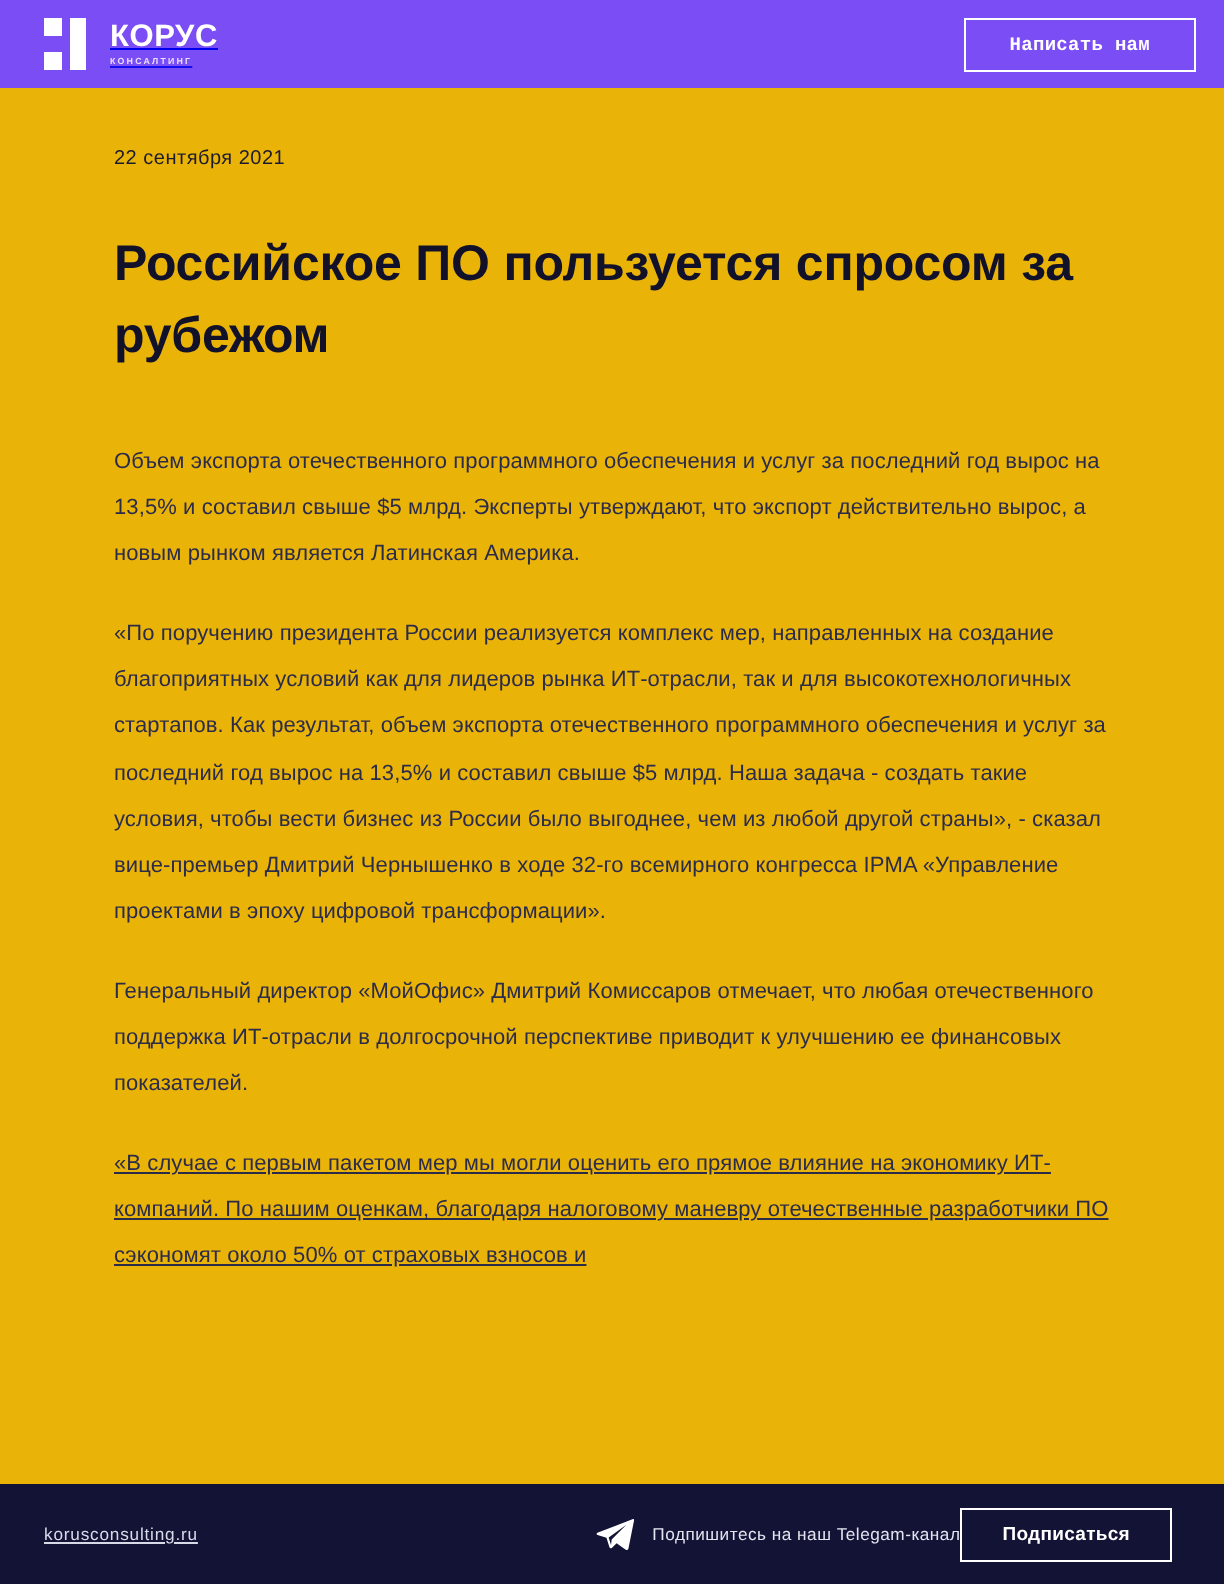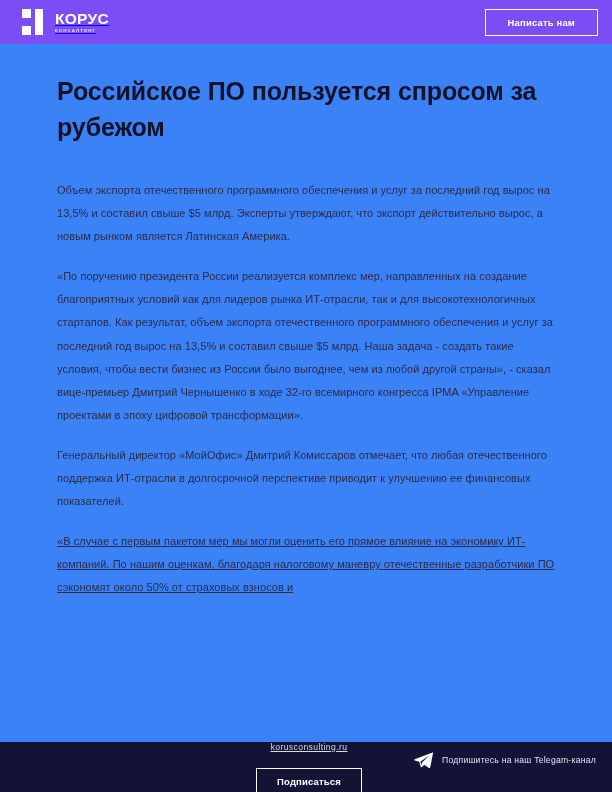--- a/index.html
+++ b/index.html
@@ -16,21 +16,21 @@
     overflow: hidden;
     position: relative;
   }
 
   .page {
     width: 612px;
     height: 792px;
     position: relative;
     display: flex;
     flex-direction: column;
-    background: #3b82f6;
+    background: #eab308;
   }
 
   
   .site-header {
     height: 44px;
     background: #7a4df5;
     display: flex;
     align-items: center;
     justify-content: space-between;
     padding: 0 14px 0 22px;
@@ -93,21 +93,21 @@
     font-weight: 700;
     letter-spacing: 1.1px;
     margin-top: 2.5px;
     opacity: 0.82;
   }
 
   .header-cta {
     border: 1px solid #ffffff;
     background: transparent;
     color: #ffffff;
-    font-family: Liberation Sans, sans-serif;
+    font-family: Liberation Mono, monospace;
     font-size: 9.5px;
     font-weight: 700;
     letter-spacing: 0.15px;
     padding: 7px 22px;
     cursor: pointer;
     white-space: nowrap;
   }
 
   
   .article {
@@ -150,23 +150,22 @@
   
   .site-footer {
     position: absolute;
     left: 0;
     right: 0;
     bottom: 0;
     height: 50px;
     background: #131336;
     display: flex;
     align-items: center;
-    padding: 0 16px 0 22px;
+    padding: 0 26px 0 22px;
     box-sizing: border-box;
-    flex-direction: column;
   }
 
   .footer-site {
     color: #d9dae8;
     font-size: 8.6px;
     letter-spacing: 0.4px;
     flex: 0 0 auto;
   }
 
   .footer-telegram {
@@ -218,20 +217,21 @@
       </span>
       <span class="brand-text">
         <span class="brand-name">КОРУС</span>
         <span class="brand-sub">КОНСАЛТИНГ</span>
       </span>
     </a>
     <button class="header-cta" type="button">Написать нам</button>
   </header>
 
   <main class="article">
+    <div class="article-date">22 сентября 2021</div>
     <h1 class="article-title">Российское ПО пользуется спросом за рубежом</h1>
     <div class="article-body">
       <p>Объем экспорта отечественного программного обеспечения и услуг за последний год вырос на 13,5% и составил свыше $5 млрд. Эксперты утверждают, что экспорт действительно вырос, а новым рынком является Латинская Америка.</p>
       <p>«По поручению президента России реализуется комплекс мер, направленных на создание благоприятных условий как для лидеров рынка ИТ-отрасли, так и для высокотехнологичных стартапов. Как результат, объем экспорта отечественного программного обеспечения и услуг за последний год вырос на 13,5% и составил свыше $5 млрд. Наша задача - создать такие условия, чтобы вести бизнес из России было выгоднее, чем из любой другой страны», - сказал вице-премьер Дмитрий Чернышенко в ходе 32-го всемирного конгресса IPMA «Управление проектами в эпоху цифровой трансформации».</p>
       <p>Генеральный директор «МойОфис» Дмитрий Комиссаров отмечает, что любая отечественного поддержка ИТ-отрасли в долгосрочной перспективе приводит к улучшению ее финансовых показателей.</p>
       <p>«В случае с первым пакетом мер мы могли оценить его прямое влияние на экономику ИТ-компаний. По нашим оценкам, благодаря налоговому маневру отечественные разработчики ПО сэкономят около 50% от страховых взносов и</p>
     </div>
   </main>
 
   <footer class="site-footer">

